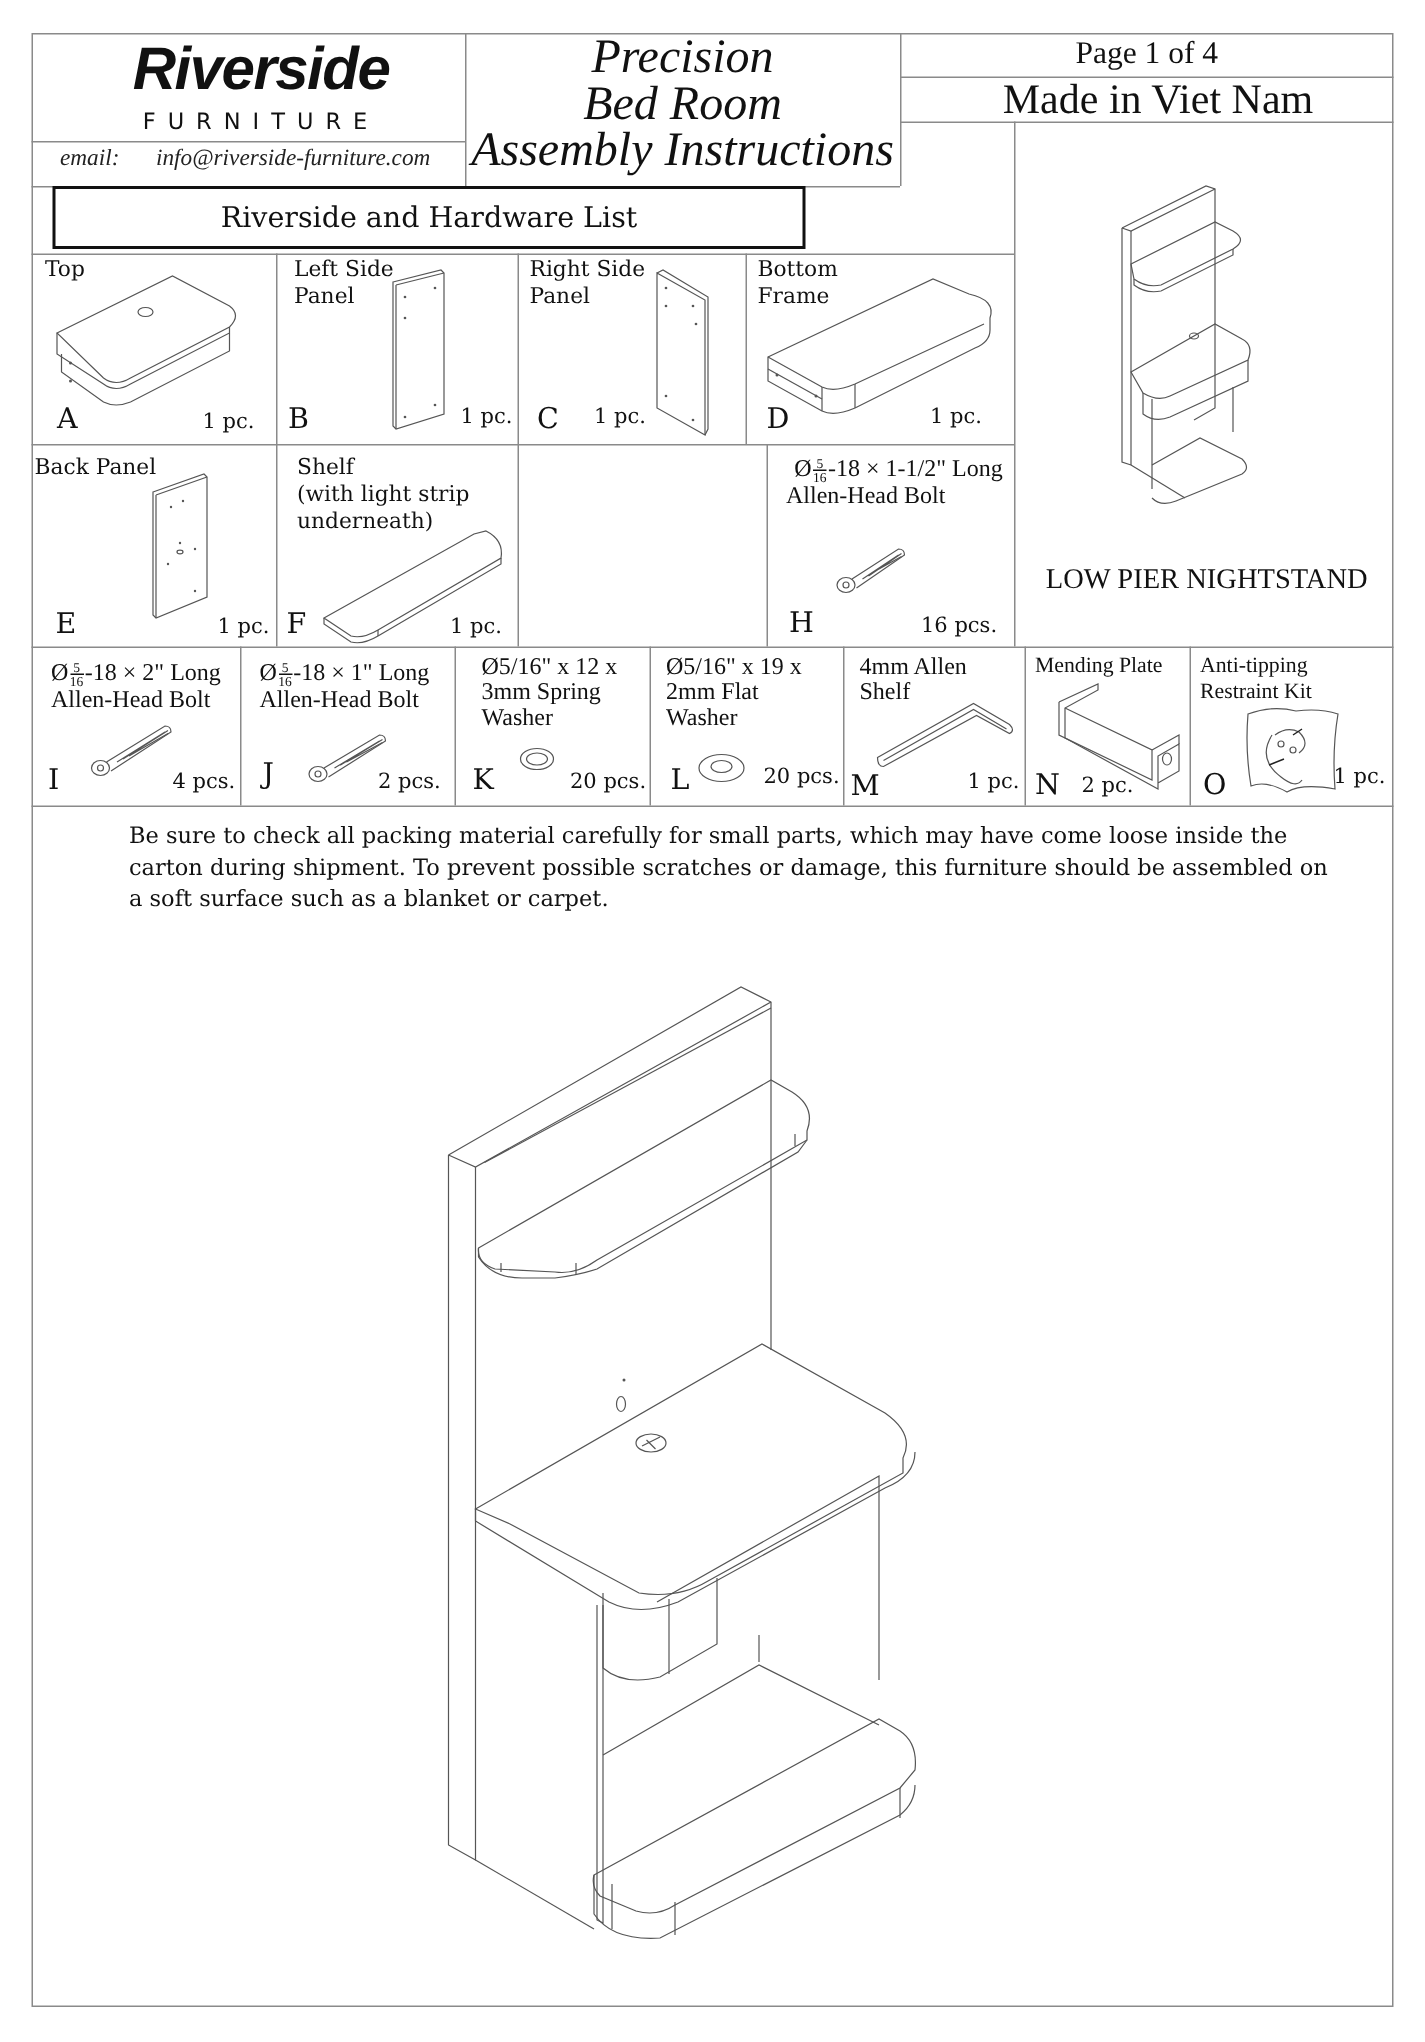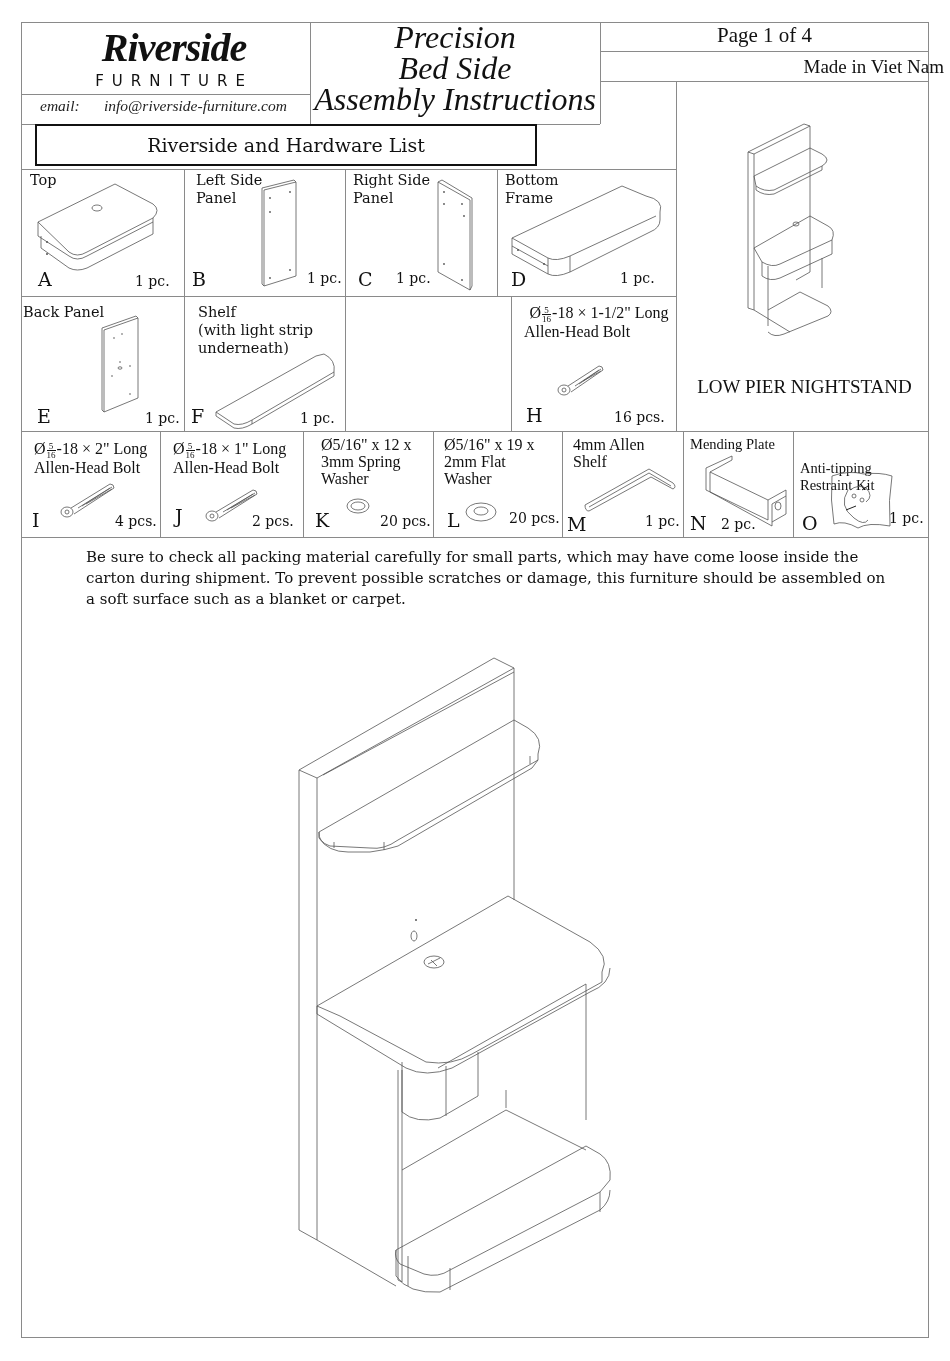--- a/index.html
+++ b/index.html
@@ -1,27 +1,27 @@
 <!DOCTYPE html>
 <html><head>
 <meta charset="utf-8">
 <style>
   html, body { margin:0; padding:0; background:#fff; }
   body { width:950px; height:1361px; position:relative; overflow:hidden; font-family:"DejaVu Serif", serif; color:#111; }
   .frame { position:absolute; left:21px; top:22px; width:908px; height:1316px; border:1.5px solid #8a8a8a; box-sizing:border-box; }
   .line-h { position:absolute; height:0; border-top:1.2px solid #8a8a8a; }
   .line-v { position:absolute; width:0; border-left:1.2px solid #8a8a8a; }
-  .logo-script { position:absolute; left:84px; top:24px; width:180px; text-align:center; font-family:Liberation Serif, serif; font-style:italic; font-weight:bold; font-size:40px; letter-spacing:-1px; color:#111; }
+  .logo-script { position:absolute; left:84px; top:24px; width:180px; text-align:center; font-family:Liberation Sans, sans-serif; font-style:italic; font-weight:bold; font-size:40px; letter-spacing:-1px; color:#111; }
   .logo-sub { position:absolute; left:84px; top:72px; width:180px; text-align:center; font-family:"DejaVu Sans", sans-serif; font-size:15px; letter-spacing:8px; color:#111; }
   .email { position:absolute; left:22px; top:97px; width:288px; font-family:"Liberation Serif", serif; font-style:italic; font-size:15.5px; color:#222; }
   .email .lbl { position:absolute; left:18px; }
   .email .val { position:absolute; left:82px; }
   .title-block { position:absolute; left:310px; top:22px; width:290px; text-align:center; font-family:"Liberation Serif", serif; font-style:italic; font-size:32px; line-height:31px; color:#111; }
   .page-no { position:absolute; left:600px; top:22px; width:329px; height:29px; text-align:center; font-family:"Liberation Serif", serif; font-size:21px; line-height:27px; }
-  .made-in { position:absolute; left:600px; top:51px; width:344px; height:30px; text-align:right; font-family:"Liberation Serif", serif; font-size:19px; line-height:31px; }
+  .made-in { position:absolute; left:600px; top:51px; width:344px; height:30px; text-align:center; font-family:"Liberation Serif", serif; font-size:28px; line-height:31px; }
   .section-title { position:absolute; left:35px; top:124px; width:502px; height:42px; border:2px solid #111; box-sizing:border-box; text-align:center; font-family:"DejaVu Serif", serif; font-size:19px; line-height:38px; }
   .cell-label { position:absolute; font-family:"DejaVu Serif", serif; font-size:14.5px; line-height:18px; color:#111; }
   .cell-label.sm { font-family:"Liberation Serif", serif; font-size:16px; line-height:17px; }
   .letter { position:absolute; font-family:"DejaVu Serif", serif; font-size:19px; color:#111; }
   .qty { position:absolute; font-family:"DejaVu Serif", serif; font-size:14px; color:#111; }
   .frac { display:inline-block; vertical-align:middle; font-size:9px; line-height:8px; text-align:center; margin:0 1px; }
   .frac span { display:block; }
   .frac .num { border-bottom:0.8px solid #111; }
   .product-id { position:absolute; left:680px; top:376px; width:249px; text-align:center; font-family:"Liberation Serif", serif; font-size:19px; line-height:21px; }
   .notice { position:absolute; left:86px; top:547px; width:800px; font-family:"DejaVu Serif", serif; font-size:15px; line-height:21px; color:#111; }
@@ -45,21 +45,21 @@
 
 <div class="logo-script">Riverside</div>
 <div class="logo-sub">FURNITURE</div>
 <div class="email">
   <span class="lbl">email:</span>
   <span class="val">info@riverside-furniture.com</span>
 </div>
 
 <div class="title-block">
   <div>Precision</div>
-  <div>Bed Side</div>
+  <div>Bed Room</div>
   <div>Assembly Instructions</div>
 </div>
 <div class="page-no">Page 1 of 4</div>
 <div class="made-in">Made in Viet Nam</div>
 
 <div class="section-title">Riverside and Hardware List</div>
 
 <div class="line-h" style="left:21px; top:169px; width:655px;"></div>
 <div class="line-h" style="left:21px; top:296px; width:655px;"></div>
 <div class="line-h" style="left:21px; top:431px; width:908px;"></div>
@@ -259,21 +259,21 @@
 <div class="cell-label sm" style="left:690px; top:436px; font-size:14.5px;">Mending Plate</div>
 <svg style="left:704px; top:454px;" width="86" height="70">
   <path d="M2 14 L28 2 L28 6 L6 18 L6 38 L68 72 L68 50 L82 42 L82 60 L68 68"></path>
   <path d="M2 14 L2 36 L64 66 L64 46 L6 18"></path>
   <path d="M64 46 L82 36 L82 42"></path>
   <ellipse cx="74" cy="52" rx="3" ry="4"></ellipse>
 </svg>
 <div class="letter" style="left:690px; top:512px;">N</div>
 <div class="qty" style="left:721px; top:516px;">2 pc.</div>
 
-<div class="cell-label sm" style="left:800px; top:436px; font-size:14.5px;margin-top:24px;">
+<div class="cell-label sm" style="left:800px; top:436px; font-size:14.5px;">
   <div>Anti-tipping</div>
   <div>Restraint Kit</div>
 </div>
 <svg style="left:828px; top:470px;" width="66" height="62">
   <path d="M4 6 Q20 0 36 4 Q52 2 64 6 Q60 30 62 56 Q40 52 30 58 Q16 50 6 54 Q2 30 4 6 Z"></path>
   <path d="M20 20 Q10 36 26 48 Q36 56 40 50 M22 20 Q30 14 38 18 Q46 26 38 32"></path>
   <circle cx="26" cy="26" r="2"></circle>
     <circle cx="34" cy="30" r="2"></circle>
   <path class="dark" d="M18 40 L28 36 M34 20 L40 16"></path>
 </svg>

